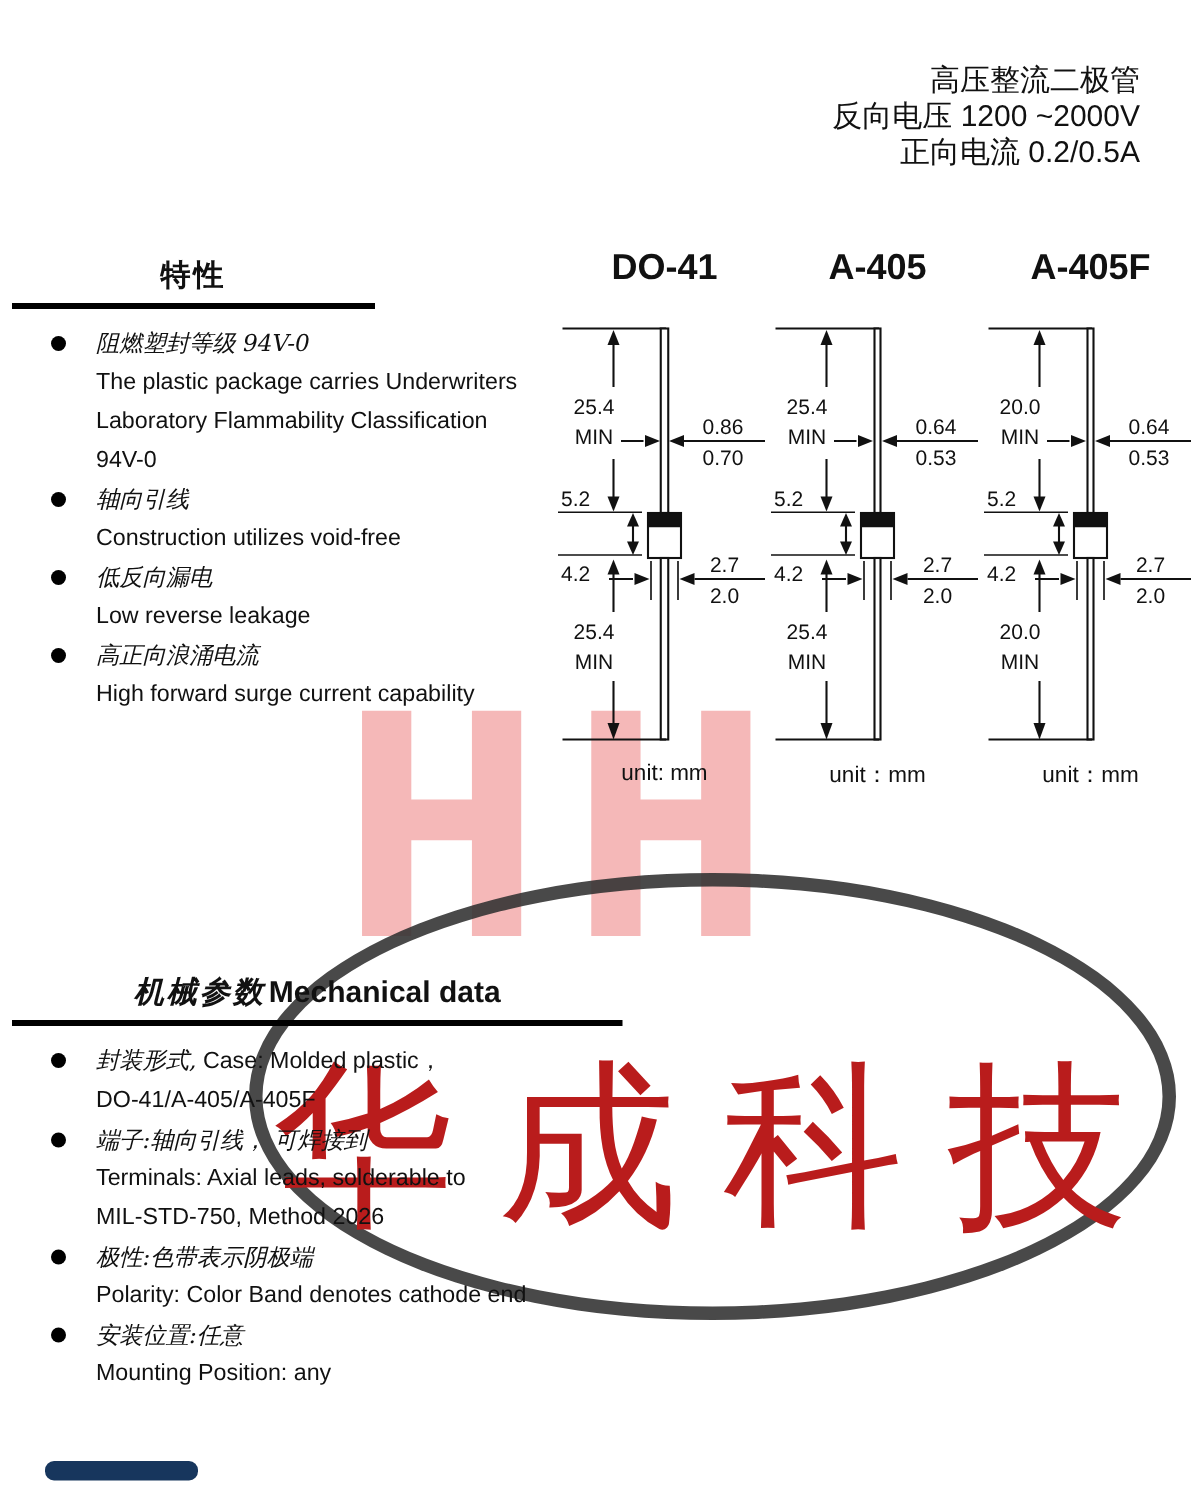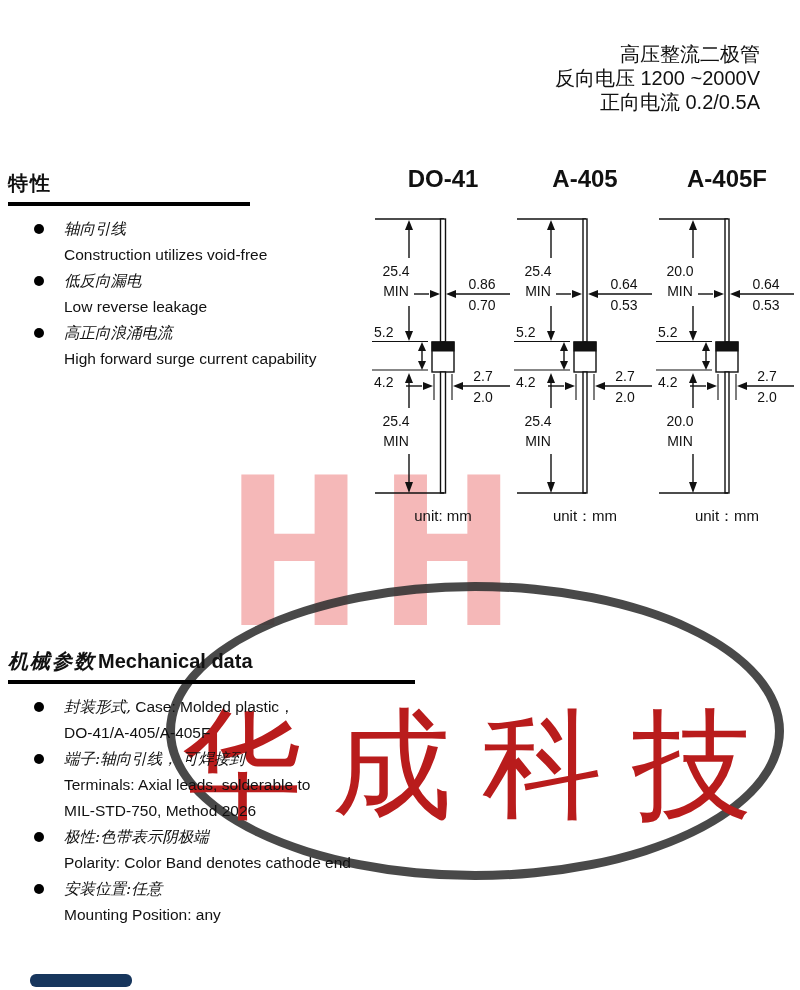--- a/index.html
+++ b/index.html
@@ -17,21 +17,21 @@
          color:#b91c1c;font-family:"DejaVu Serif",serif;}
 
   
   .hdr{position:absolute;right:40px;top:42px;z-index:1;text-align:right;
        font-weight:normal;font-size:20px;line-height:24px;}
 
   
   .features{position:absolute;left:8px;top:170px;width:362px;z-index:1;}
   .mech{position:absolute;left:8px;top:648px;width:436px;z-index:1;}
   .sec-title{font-size:20px;font-weight:bold;letter-spacing:2px;margin:0;
-             padding-bottom:5px;border-bottom:4px solid #000;}
+             padding-bottom:5px;border-bottom:4px solid #000;text-align:center;}
   .features .sec-title{width:242px;}
   .mech .sec-title{width:407px;}
   .sec-title .en{margin-left:2px;letter-spacing:0;}
   .blist{margin-top:10px;}
   .item{position:relative;padding-left:56px;}
   .dot{position:absolute;left:26px;top:8px;width:10px;height:10px;border-radius:50%;
        background:#000;}
   .ln{font-size:15.5px;line-height:26px;white-space:nowrap;}
   .zh{font-family:"DejaVu Serif",serif;font-style:italic;}
 
@@ -65,20 +65,27 @@
   <div class="hdr">
     <div>高压整流二极管</div>
     <div>反向电压 1200 ~2000V</div>
     <div>正向电流 0.2/0.5A</div>
   </div>
 
   <div class="features">
     <h2 class="sec-title">特性</h2>
     <div class="blist">
 
+      <div class="item">
+        <span class="dot"></span>
+        <div class="ln zh">阻燃塑封等级 94V-0</div>
+        <div class="ln">The plastic package carries Underwriters</div>
+        <div class="ln">Laboratory Flammability Classification</div>
+        <div class="ln">94V-0</div>
+      </div>
 
       <div class="item">
         <span class="dot"></span>
         <div class="ln zh">轴向引线</div>
         <div class="ln">Construction utilizes void-free</div>
       </div>
 
       <div class="item">
         <span class="dot"></span>
         <div class="ln zh">低反向漏电</div>

